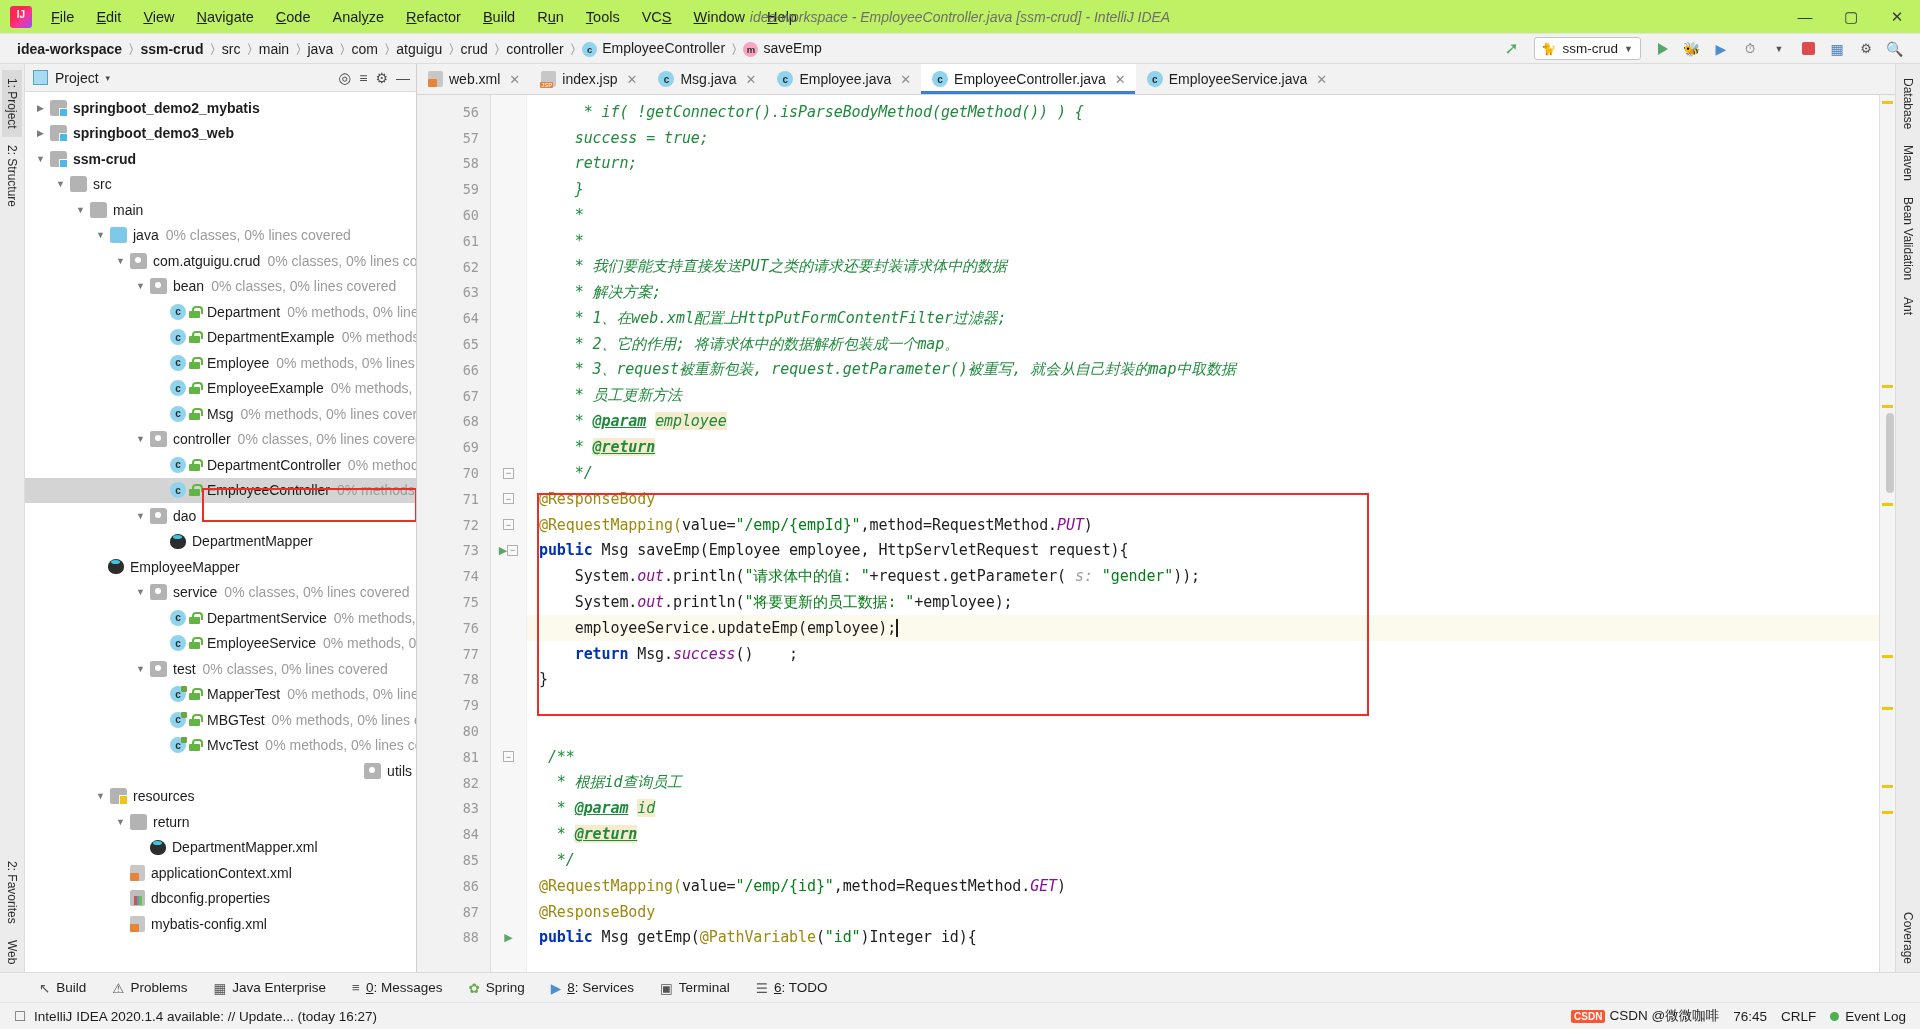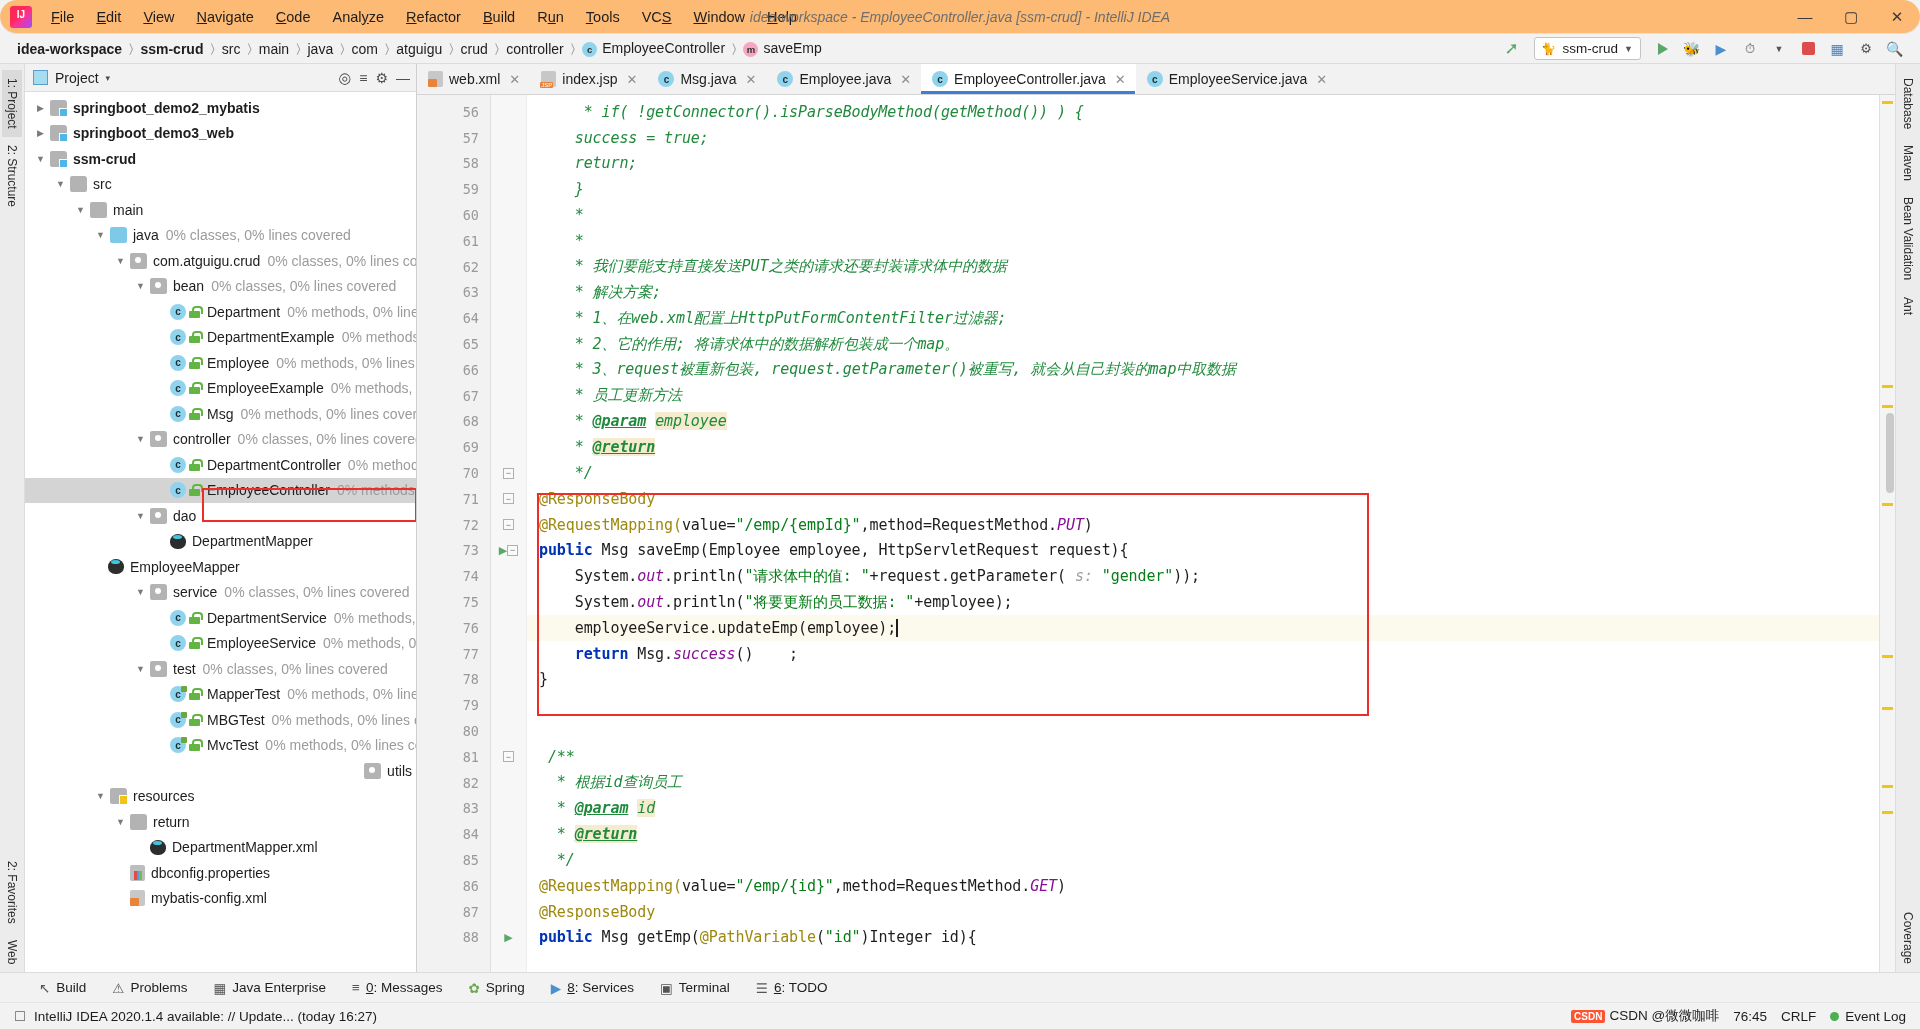--- a/index.html
+++ b/index.html
@@ -2,22 +2,22 @@
 <html><head>
 <meta charset="utf-8">
 <style>
   * { box-sizing: border-box; margin:0; padding:0; }
   html,body{ width:1920px; height:1029px; overflow:hidden; background:#f2f2f2;
     font-family:"Liberation Sans", sans-serif; font-size:13px; color:#1d1d1d; }
 
   #app { width:1920px; height:1029px; display:flex; flex-direction:column; background:#f2f2f2; }
 
   
-  .titlebar{ height:34px; background:#fdba74; display:flex; align-items:center;
-    border-bottom:1px solid #e2e2e2; position:relative; flex:none;border-radius:17px; }
+  .titlebar{ height:34px; background:#bef264; display:flex; align-items:center;
+    border-bottom:1px solid #e2e2e2; position:relative; flex:none; }
   .ij-logo{ width:22px; height:22px; margin:0 8px 0 10px; border-radius:3px;
     background:linear-gradient(135deg,#fe2857 0%,#fe2857 38%,#ff318c 55%,#9b4dff 100%);
     position:relative; flex:none; }
   .ij-logo::after{ content:"IJ"; position:absolute; left:0; right:0; top:3px; text-align:center;
     font-size:10px; font-weight:bold; color:#fff; font-family:"Liberation Sans",sans-serif; }
   .menubar{ display:flex; align-items:center; gap:0; }
   .menu-item{ padding:5px 11px; font-size:14.5px; color:#1d1d1d; cursor:default; white-space:nowrap; }
   .menu-item u{ text-decoration:underline; }
   .win-title{ position:absolute; left:0; right:0; text-align:center; font-size:14px;
     color:#6e6e6e; pointer-events:none;font-style:italic; }
@@ -475,20 +475,25 @@
             <span class="ic fold"></span>
             <span class="nm">return</span>
           </div>
           <div class="row" style="padding-left: 110px;">
             <span class="arrow none">▶</span>
             <span class="myb"></span>
             <span class="nm">DepartmentMapper.xml</span>
           </div>
           <div class="row" style="padding-left: 90px;">
             <span class="arrow none">▶</span>
+            <span class="xmlf"></span>
+            <span class="nm">applicationContext.xml</span>
+          </div>
+          <div class="row" style="padding-left: 90px;">
+            <span class="arrow none">▶</span>
             <span class="propf"></span>
             <span class="nm">dbconfig.properties</span>
           </div>
           <div class="row" style="padding-left: 90px;">
             <span class="arrow none">▶</span>
             <span class="xmlf"></span>
             <span class="nm">mybatis-config.xml</span>
           </div>
           <div class="sel-box" style="left:177px; top:396px; width:215px; height:34px;"></div>
       </div>

